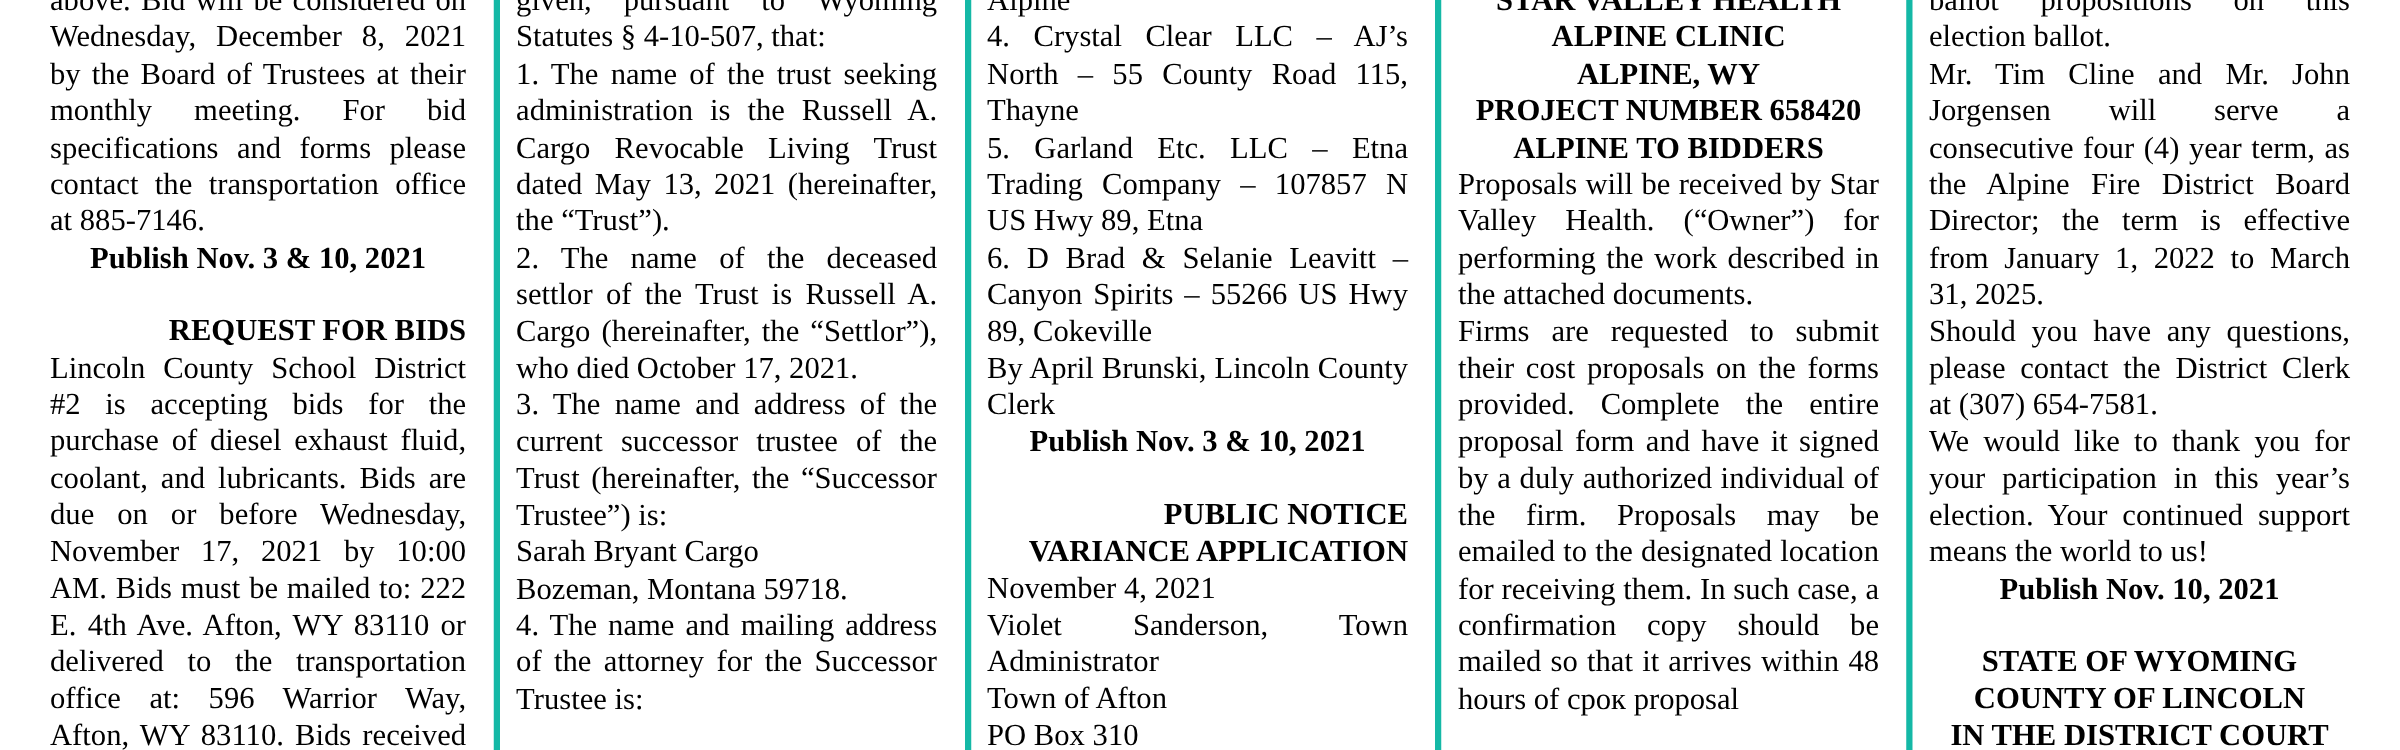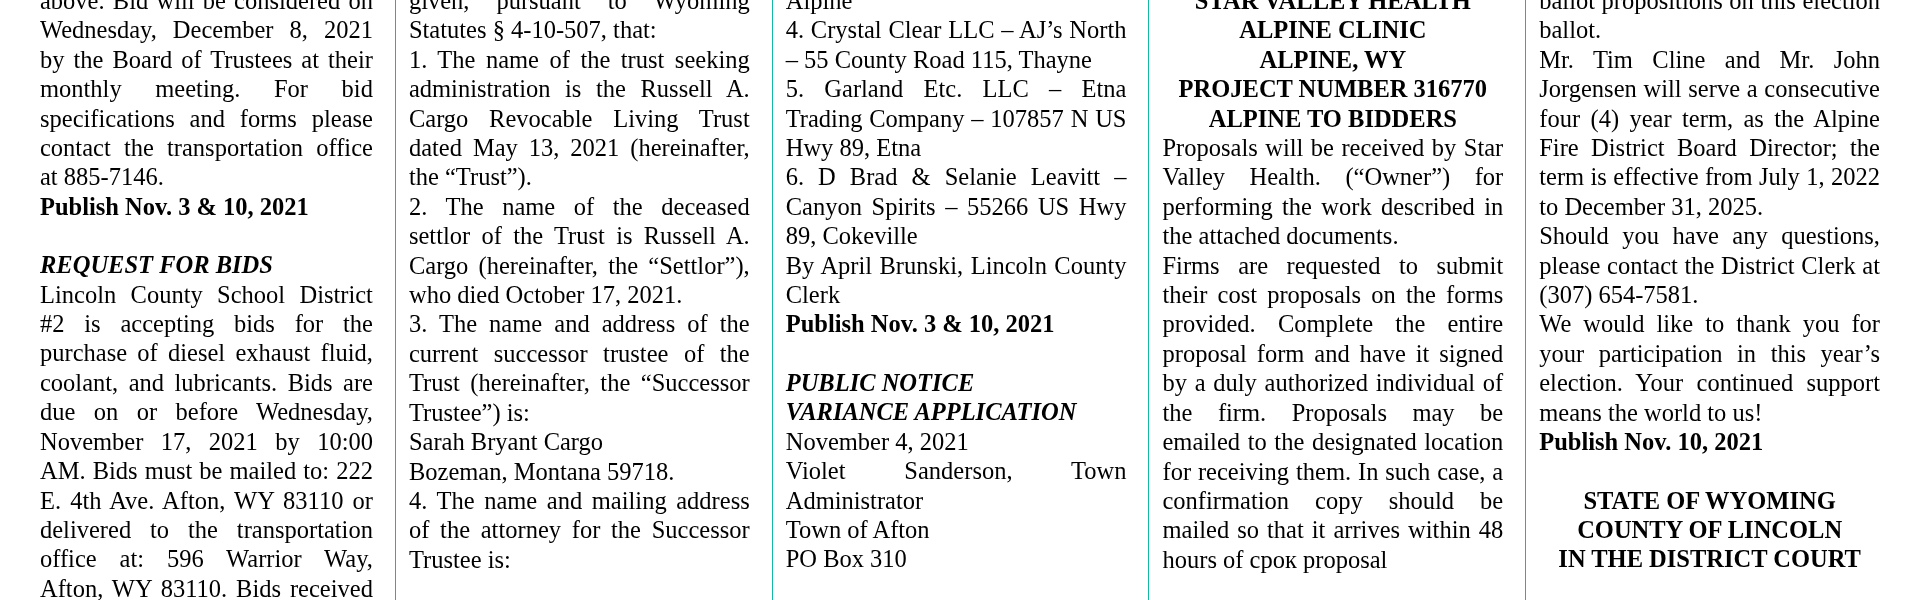--- a/index.html
+++ b/index.html
@@ -25,44 +25,43 @@
   }
   .col {
     position: relative;
     box-sizing: border-box;
     width: 384px;
     padding: 0 22px 0 22px;
     overflow: hidden;
     height: 600px;
   }
   .col + .col {
-    border-left: 1px solid #14b8a6;
+    border-left: 5px solid #14b8a6;
     padding-left: 13px;
   }
   .col-inner {
     position: relative;
     font-size: 24.5px;
     line-height: 29.4px;
   }
   p {
     margin: 0;
     text-align: justify;
     text-justify: inter-word;
     hyphens: auto;
   }
   p.plain {
     text-align: left;
   }
   .center {
-    text-align: left;
+    text-align: right;
     font-weight: bold;
-    font-style: italic;
   }
   .publish {
-    text-align: left;
+    text-align: center;
     font-weight: bold;
   }
   .gap {
     height: 29px;
   }
   .head-block {
     text-align: center;
     font-weight: bold;
     line-height: 29.4px;
   }
@@ -115,31 +114,31 @@
       <p class="plain">PO Box 310</p>
 
     </div>
   </div>
 
   <div class="col">
     <div class="col-inner clip-top">
       <p class="head-block">STAR VALLEY HEALTH</p>
       <p class="head-block">ALPINE CLINIC</p>
       <p class="head-block">ALPINE, WY</p>
-      <p class="head-block">PROJECT NUMBER 316770</p>
+      <p class="head-block">PROJECT NUMBER 658420</p>
       <p class="head-block">ALPINE TO BIDDERS</p>
       <p>Proposals will be received by Star Valley Health. (“Owner”) for performing the work described in the attached documents.</p>
       <p>Firms are requested to submit their cost proposals on the forms provided. Complete the entire proposal form and have it signed by a duly authorized individual of the firm.  Proposals may be emailed to the designated location for receiving them.  In such case, a confirmation copy should be mailed so that it arrives within 48 hours of срок  proposal</p>
     </div>
   </div>
 
   <div class="col">
     <div class="col-inner clip-top">
       <p>ballot propositions on this election ballot.</p>
-      <p>Mr. Tim Cline and Mr. John Jorgensen will serve a consecutive four (4) year term, as the Alpine Fire District Board Director; the term is effective from July 1, 2022 to December 31, 2025.</p>
+      <p>Mr. Tim Cline and Mr. John Jorgensen will serve a consecutive four (4) year term, as the Alpine Fire District Board Director; the term is effective from January 1, 2022 to March 31, 2025.</p>
       <p>Should you have any questions, please contact the District Clerk at (307) 654-7581.</p>
       <p>We would like to thank you for your participation in this year’s election. Your continued support means the world to us!</p>
       <p class="publish">Publish Nov. 10, 2021</p>
       <div class="gap"></div>
       <p class="head-block">STATE OF WYOMING</p>
       <p class="head-block">COUNTY OF LINCOLN</p>
       <p class="head-block">IN THE DISTRICT COURT</p>
 
     </div>
   </div>

